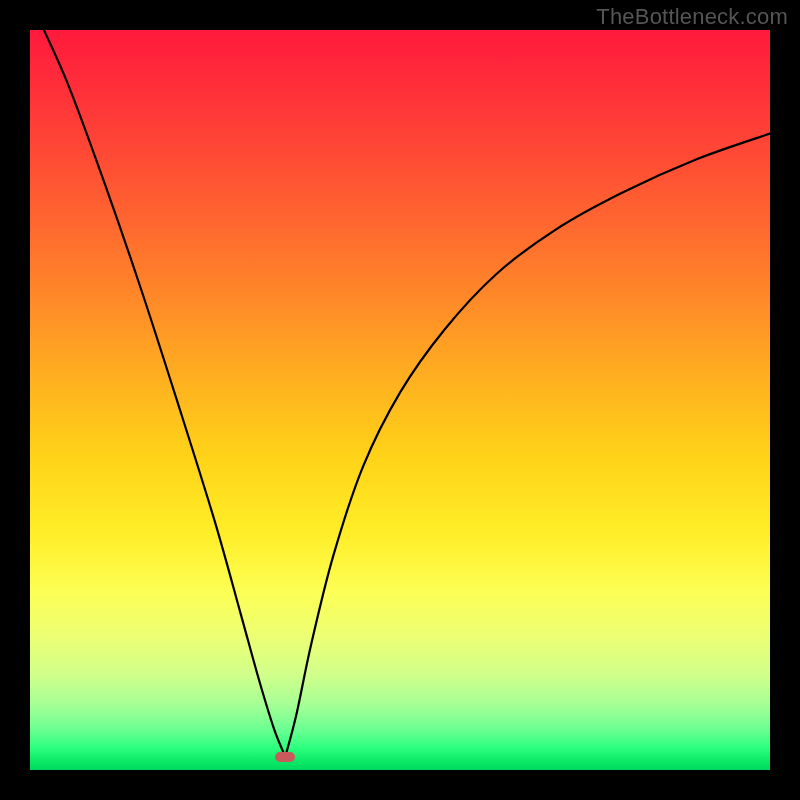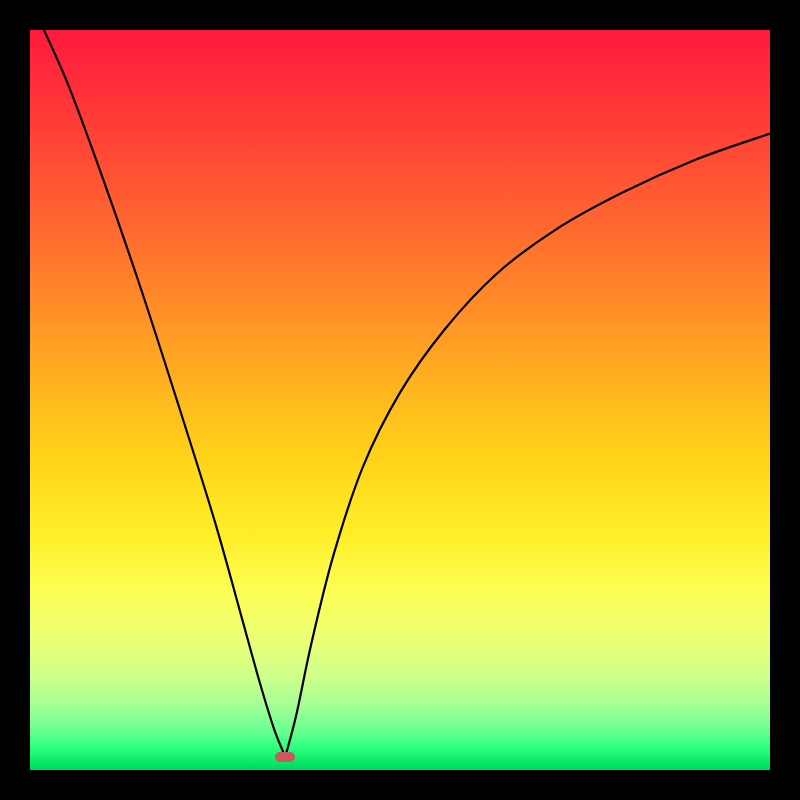--- a/index.html
+++ b/index.html
@@ -71,20 +71,21 @@
     border-radius: 5px;
     background: #c9595b;
     transform: translate(-50%, -50%);
     z-index: 5;
   }
 </style>
 </head>
 <body>
 
 <div class="frame">
+  <div class="watermark">TheBottleneck.com</div>
 
   <div class="plot-area">
     <div class="gradient"></div>
 
     <svg class="curve" viewBox="0 0 740 740" preserveAspectRatio="none">
       <path fill="none" stroke="#000" stroke-width="2.2" stroke-linecap="round" d="M 0 -29.600000000000023 C 6.166666666666667 -16.03333333333336, 24.666666666666664 21.583333333333297, 37 51.799999999999955 C 49.333333333333336 82.01666666666661, 61.666666666666664 117.1666666666666, 74 151.69999999999993 C 86.33333333333333 186.23333333333326, 98.66666666666667 222, 111 259 C 123.33333333333333 296, 135.66666666666666 334.84999999999997, 148 373.7 C 160.33333333333334 412.55, 174.51666666666668 456.95000000000005, 185 492.1 C 195.48333333333332 527.25, 203.49999999999997 558.0833333333334, 210.89999999999998 584.6 C 218.29999999999998 611.1166666666667, 223.85 632.0833333333334, 229.4 651.2 C 234.95000000000002 670.3166666666667, 239.88333333333335 686.72, 244.20000000000002 699.3 C 248.51666666666668 711.8799999999999, 253.45 722.1166666666666, 255.29999999999998 726.68"></path>
       <path fill="none" stroke="#000" stroke-width="2.2" stroke-linecap="round" d="M 255.29999999999998 726.68 C 257.15 719.65, 262.0833333333333 703.2466666666667, 266.4 684.5 C 270.71666666666664 665.7533333333333, 275.0333333333333 640.7166666666667, 281.2 614.2 C 287.3666666666667 587.6833333333334, 294.76666666666665 555, 303.4 525.4 C 312.0333333333333 495.79999999999995, 321.9 463.73333333333335, 333 436.6 C 344.1 409.4666666666667, 356.43333333333334 385.41666666666663, 370 362.59999999999997 C 383.56666666666666 339.7833333333333, 398.3666666666667 319.4333333333334, 414.40000000000003 299.70000000000005 C 430.4333333333334 279.9666666666667, 447.7 260.84999999999997, 466.2 244.2 C 484.7 227.54999999999998, 504.4333333333333 213.36666666666673, 525.4 199.80000000000007 C 546.3666666666667 186.2333333333334, 568.5666666666666 174.51666666666662, 592 162.79999999999995 C 615.4333333333334 151.0833333333333, 641.3333333333334 139.36666666666665, 666 129.5 C 690.6666666666666 119.63333333333334, 727.6666666666666 107.91666666666669, 740 103.60000000000002"></path>
     </svg>
 
     <div class="minpoint" style="left: 255.3px; top: 726.68px;"></div>

